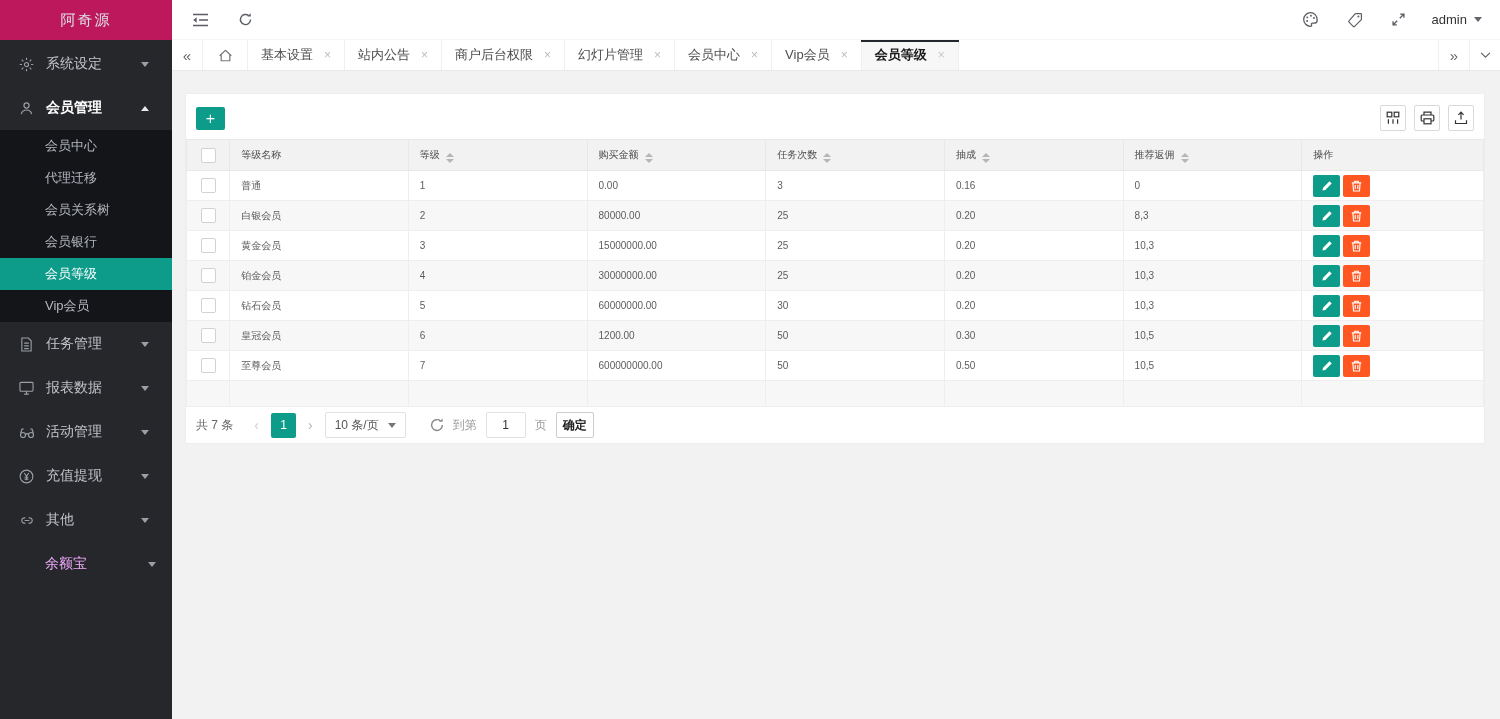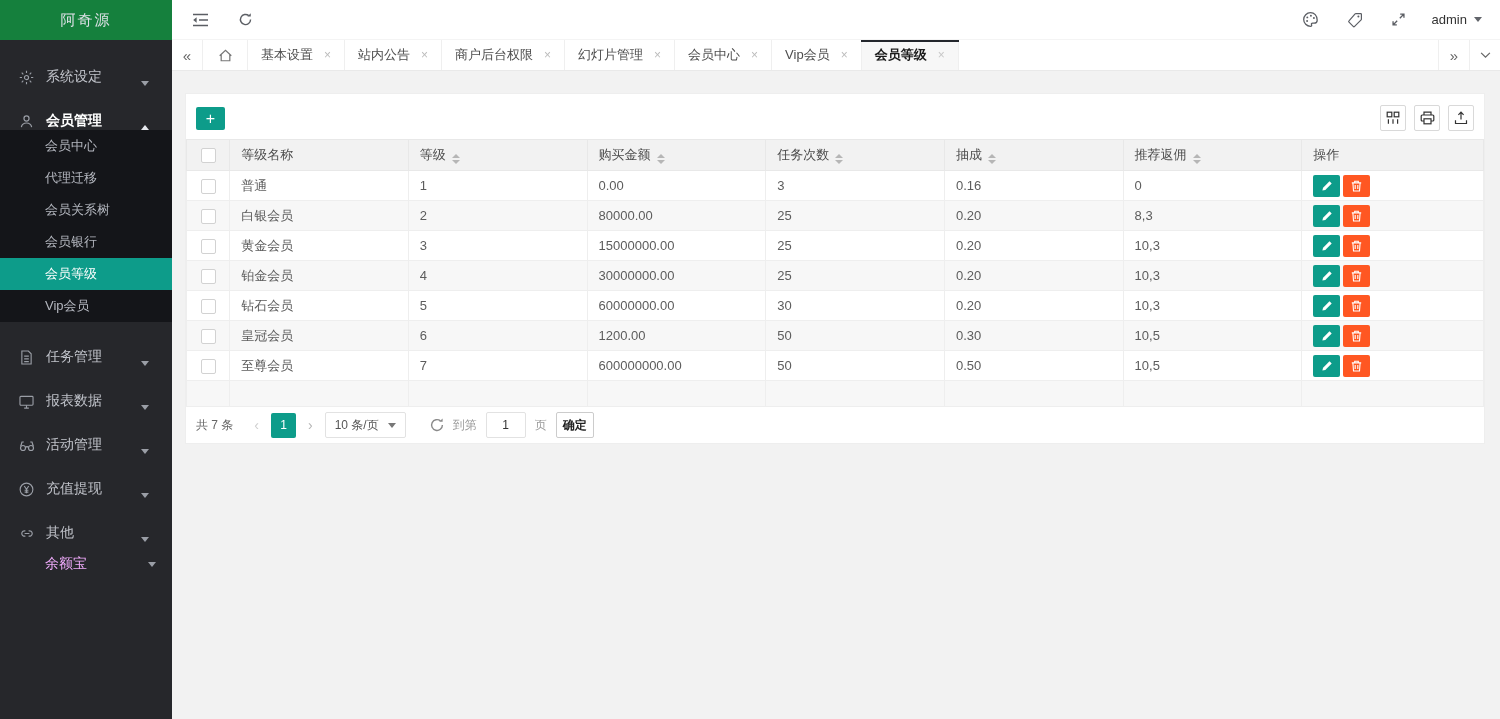--- a/index.html
+++ b/index.html
@@ -5,23 +5,23 @@
   * { box-sizing: border-box; margin: 0; padding: 0; }
   html,body { width:1500px; height:719px; }
   body {
     font-family: "Liberation Sans","DejaVu Sans",sans-serif;
     font-size: 14px; color:#333; overflow:hidden; background:#fff;
   }
   .app { display:flex; width:1500px; height:719px; }
 
   
   .sidebar { width:172px; flex-shrink:0; background:#26272b; display:flex; flex-direction:column; }
-  .logo { height:40px; line-height:40px; text-align:center; color:#dde0e6; font-size:15px; background:#15803d; letter-spacing:2px; }
+  .logo { height:40px; line-height:40px; text-align:center; color:#dde0e6; font-size:15px; background:#be185d; letter-spacing:2px; }
   .menu { flex:1; overflow:hidden; padding-top:2px; }
-  .menu-group { height:44px; display:flex; align-items:flex-end; padding:0 23px 0 18px; color:#c0c3ca; cursor:pointer; }
+  .menu-group { height:44px; display:flex; align-items:center; padding:0 23px 0 18px; color:#c0c3ca; cursor:pointer; }
   .menu-group .mi { width:17px; height:17px; margin-right:11px; display:flex; align-items:center; justify-content:center; color:#9a9ea6; }
   .menu-group .lbl { flex:1; font-size:14px; }
   .menu-group.open { color:#fff; }
   .menu-group.open .lbl { font-weight:bold; }
   .arr { width:0; height:0; border-left:4.5px solid transparent; border-right:4.5px solid transparent; }
   .arr.down { border-top:5px solid #9a9ea6; }
   .arr.up { border-bottom:5px solid #e7e9ee; }
   .submenu { background:#141519; }
   .submenu-item { height:32px; line-height:32px; padding-left:45px; font-size:13px; color:#b4b7bf; cursor:pointer; }
   .submenu-item.active { background:#0d9c8a; color:#fff; }
@@ -52,21 +52,21 @@
   .tab-right-btn { width:31px; display:flex; align-items:center; justify-content:center; color:#666; cursor:pointer; border-left:1px solid #efefef; font-size:15px; }
 
   
   .content { flex:1; background:#f2f2f2; padding:22px 15px 0 13px; overflow:hidden; }
   .card { background:#fff; border:1px solid #eee; }
   .toolbar { padding:11px 10px 8px 10px; display:flex; align-items:center; justify-content:space-between; }
   .add-btn { width:29px; height:23px; background:#0d9c8a; color:#fff; border:none; border-radius:2px; font-size:16px; line-height:21px; cursor:pointer; font-family:inherit; }
   .tool-icons { display:flex; gap:8px; }
   .tool-icon { width:26px; height:26px; background:#fff; border:1px solid #d9d9d9; border-radius:2px; display:flex; align-items:center; justify-content:center; color:#333; cursor:pointer; }
 
-  table { width:100%; border-collapse:collapse; table-layout:fixed; font-size:13px; }
+  table { width:100%; border-collapse:collapse; table-layout:fixed; font-size:10px; }
   th { background:#f2f2f2; height:31px; font-weight:normal; text-align:left; color:#4c4c4c; border:1px solid #e8e8e8; padding:0 0 0 11px; }
   td { height:30px; color:#5c5c5c; border:1px solid #eee; padding:0 0 0 11px; background:#fff; }
   tbody tr:nth-child(even) td { background:#f7f7f7; }
   .col-check { width:43px; text-align:center; padding:0; }
   .col-op { width:181px; }
   .empty-row td { height:26px; }
   .checkbox { display:inline-block; width:15px; height:15px; background:#fff; border:1px solid #d2d2d2; border-radius:2px; vertical-align:middle; cursor:pointer; }
   .sort { display:inline-flex; flex-direction:column; margin-left:6px; vertical-align:1px; gap:2px; }
   .sort i { width:0; height:0; border-left:4px solid transparent; border-right:4px solid transparent; display:block; }
   .sort .su { border-bottom:4.5px solid #b6b6b6; }

